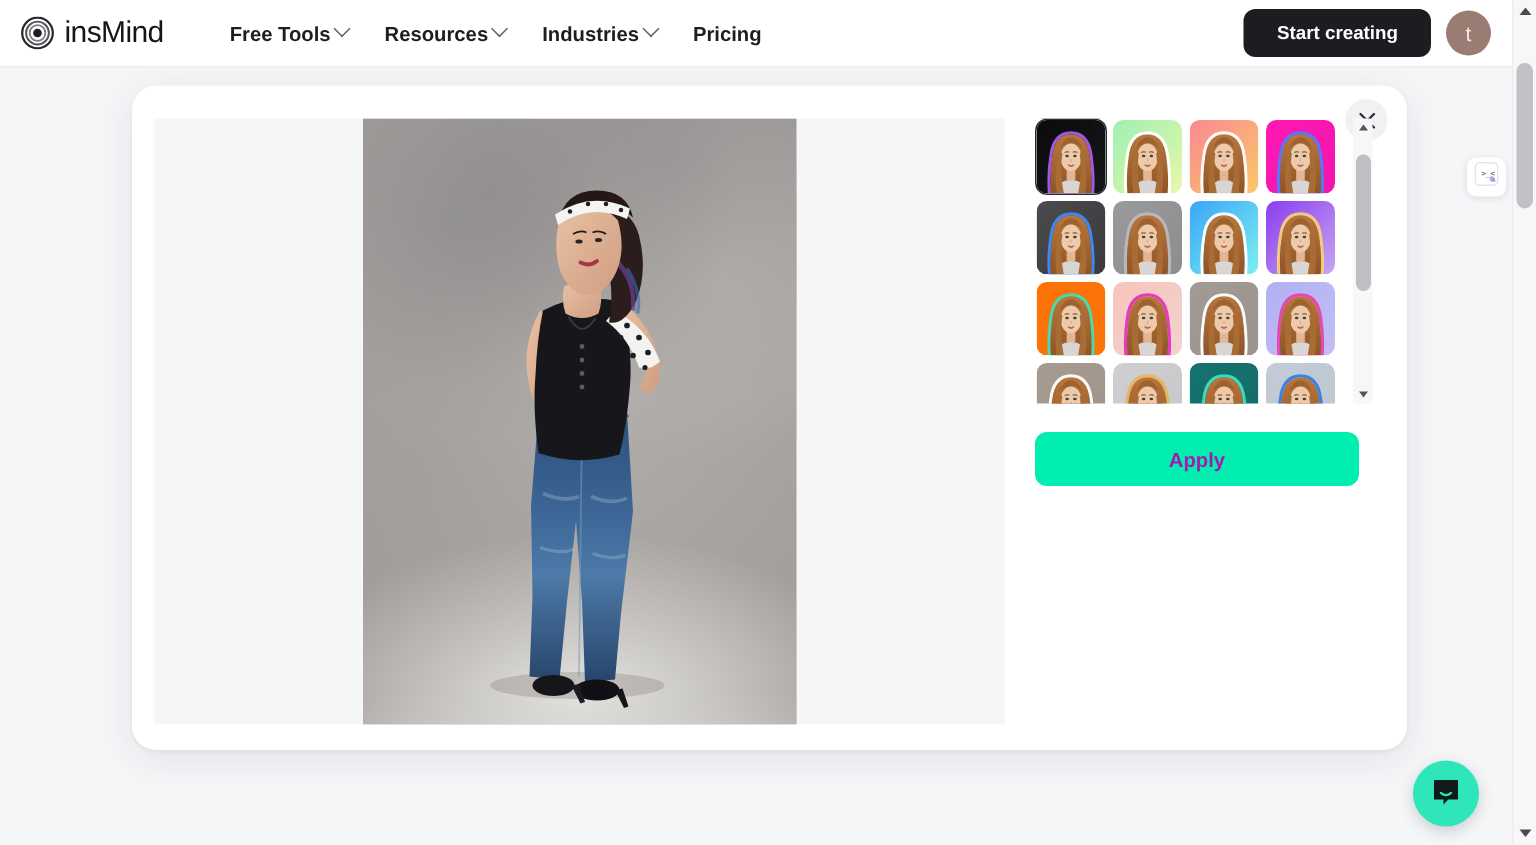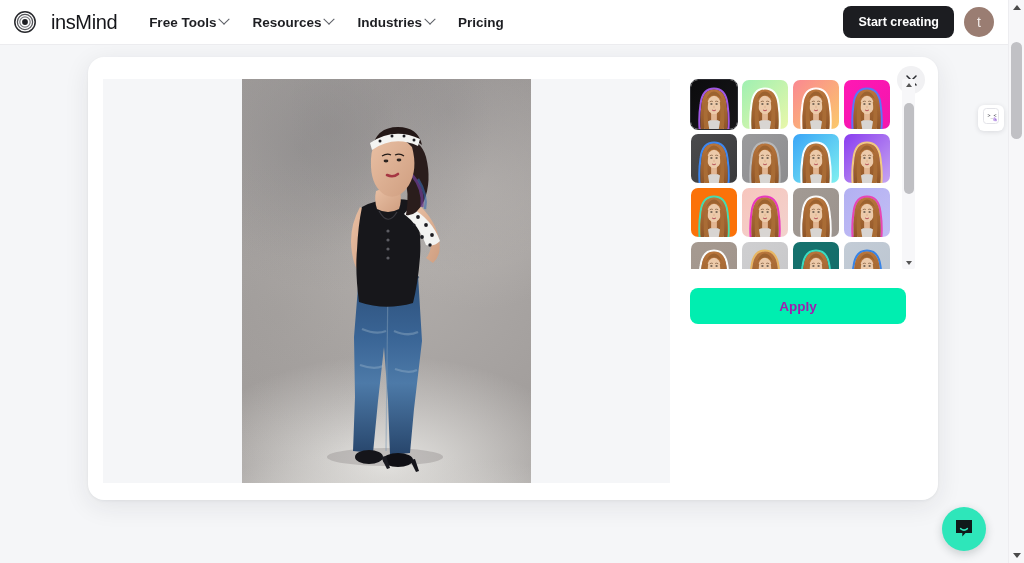--- a/index.html
+++ b/index.html
@@ -34,27 +34,26 @@
   }
   #logo-mark {
     width: 22px; height: 22px;
     flex: 0 0 22px;
   }
   #brand-name {
     font-size: 20px;
     letter-spacing: -0.4px;
     color: #15161a;
     font-weight: 500;
-    margin-left: 8px;
   }
 
   #main-nav {
     display: flex;
     align-items: center;
-    margin-left: 32px;
+    margin-left: 44px;
     gap: 24px;
   }
   .nav-item {
     display: flex;
     align-items: center;
     gap: 4px;
     font-size: 13.5px;
     font-weight: bold;
     color: #1d1e22;
     cursor: pointer;
@@ -75,21 +74,21 @@
     gap: 10px;
     margin-right: 14px;
   }
   #start-creating {
     background: #1c1d21;
     color: #ffffff;
     font-size: 12.5px;
     font-weight: bold;
     border: none;
     border-radius: 8px;
-    padding: 9px 15px;
+    padding: 9px 22px;
     cursor: pointer;
     font-family: inherit;
   }
   #avatar {
     width: 30px; height: 30px;
     border-radius: 50%;
     background: #9a7d72;
     color: #f3ece9;
     font-size: 14px;
     display: flex;

